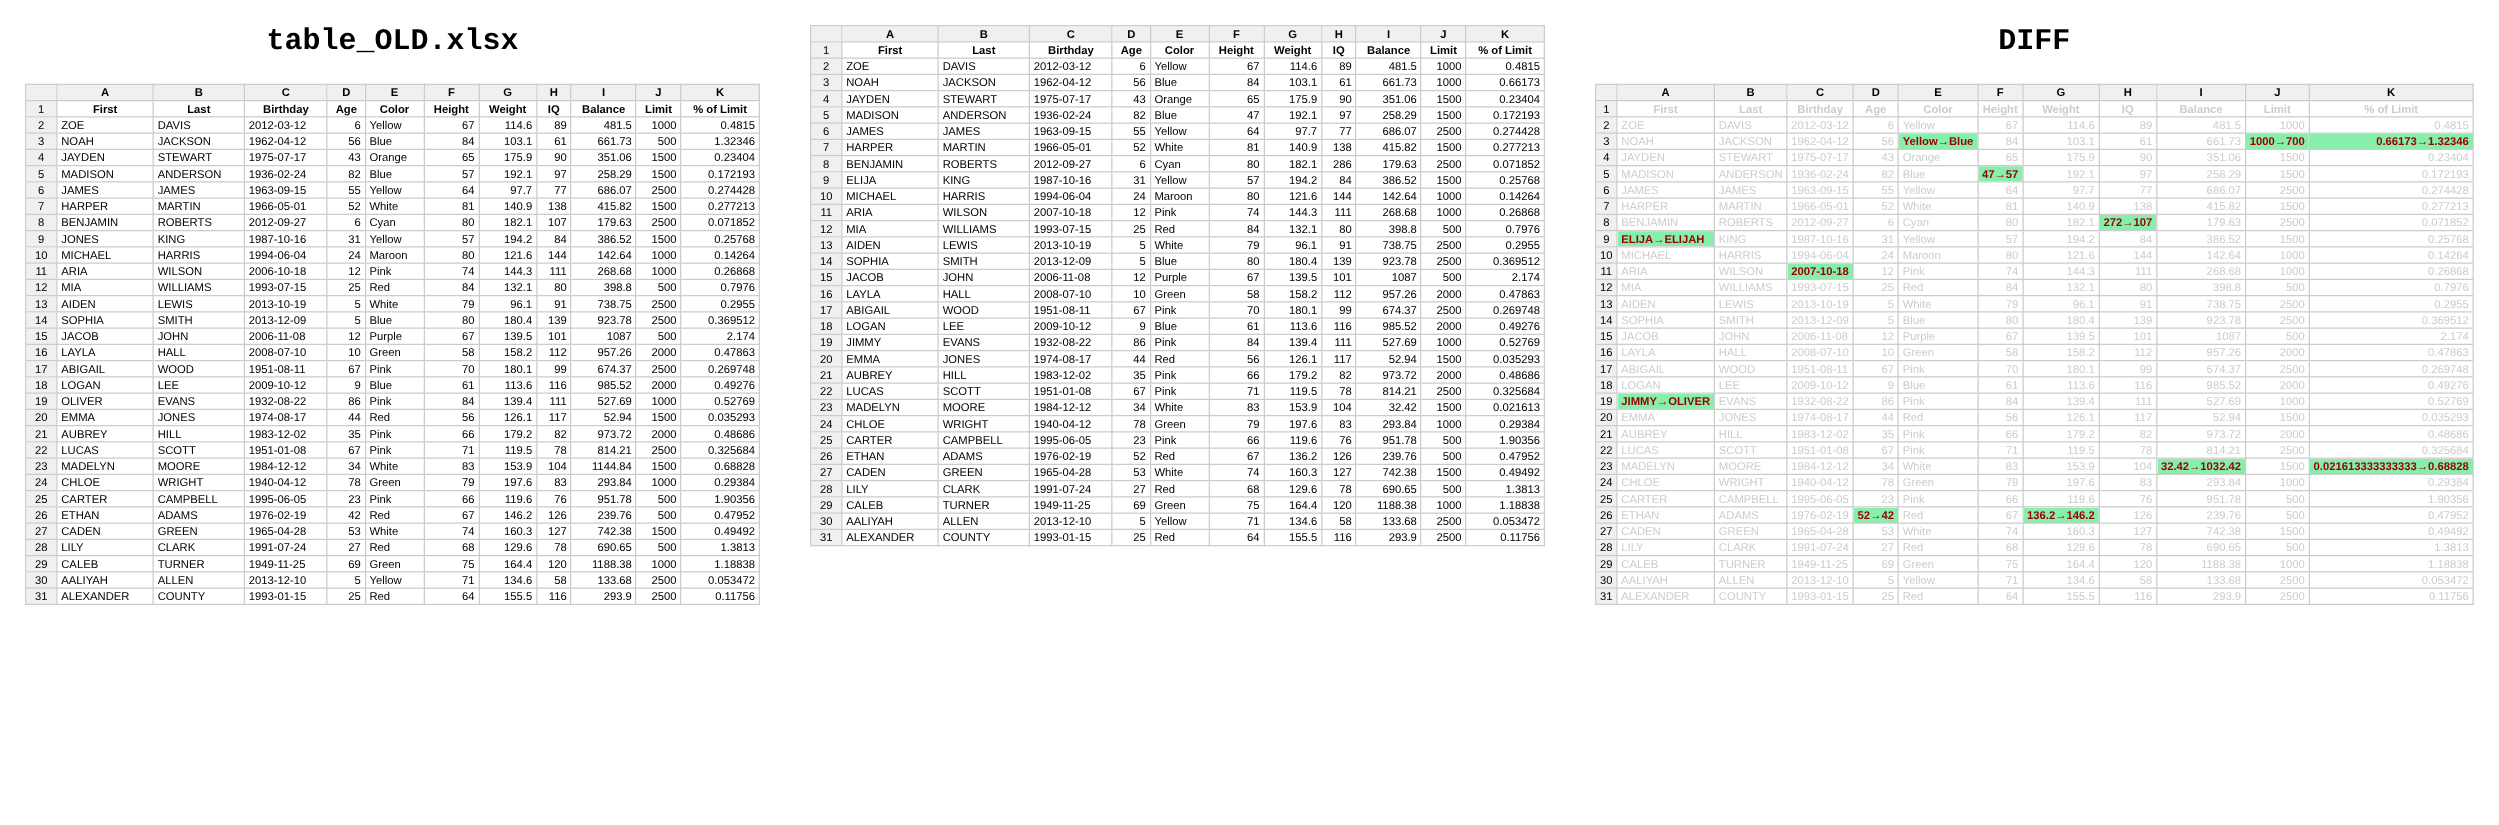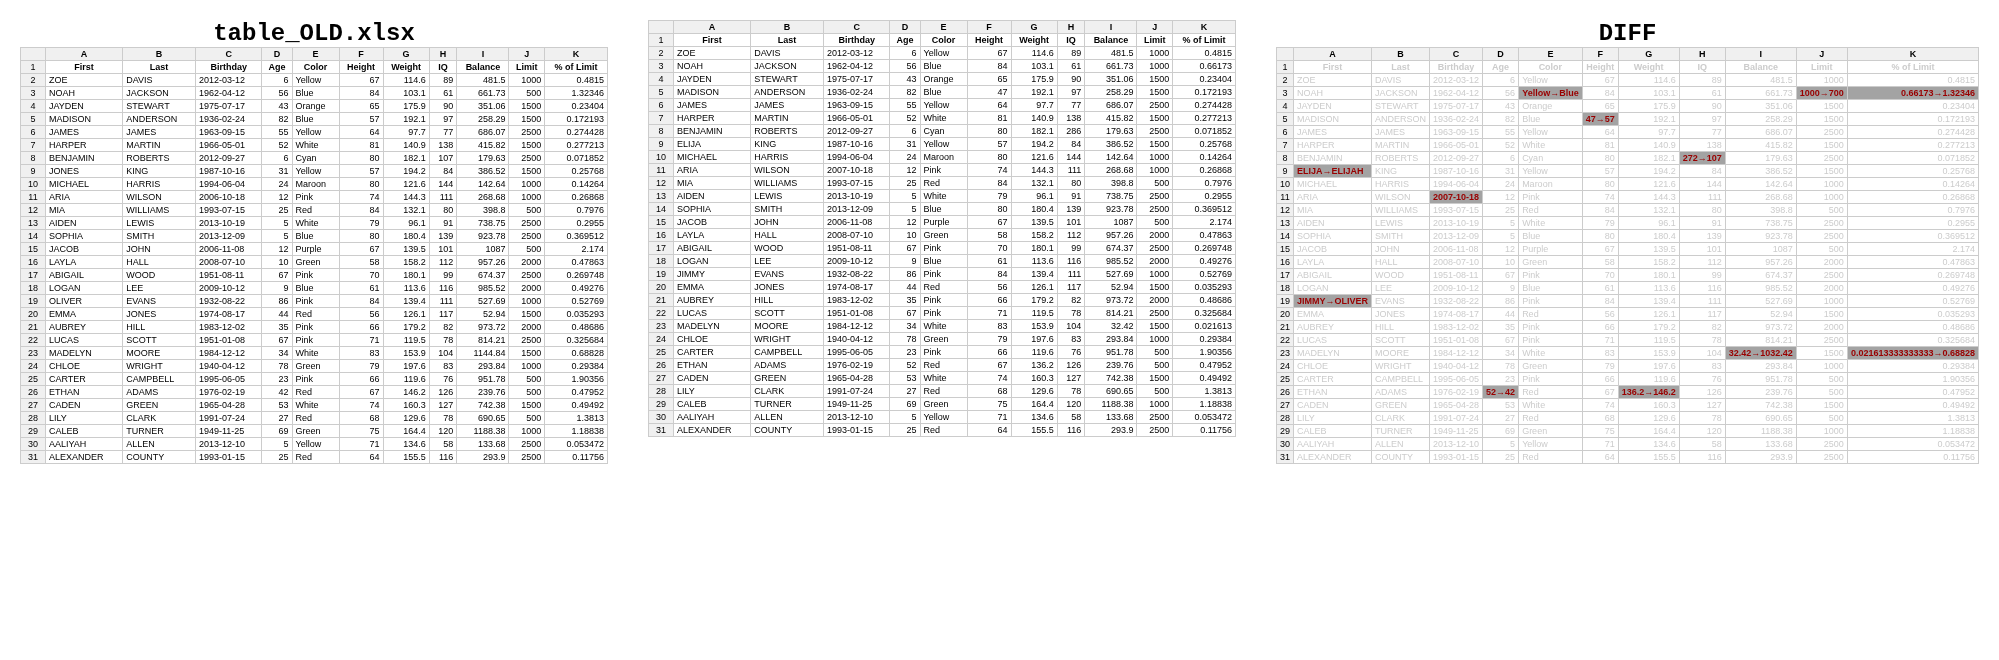--- a/index.html
+++ b/index.html
@@ -1,27 +1,27 @@
 <!DOCTYPE html>
 <html><head>
 <meta charset="utf-8">
 <style>
 body{margin:0;padding:20px;font-family:Arial,sans-serif;background:#fff;font-size:10px}
 .container{display:flex;gap:40px;justify-content:space-around}
 .panel{flex:1}
-.title{font-family:"Courier New",monospace;font-size:24px;font-weight:bold;text-align:center;}
+.title{font-family:"Courier New",monospace;font-size:24px;font-weight:bold;text-align:center;margin-bottom:20px}
 table{border-collapse:collapse;width:100%;font-size:9px}
 th,td{border:1px solid #ccc;padding:1px 3px;text-align:right;white-space:nowrap;overflow:hidden}
 th{background:#f0f0f0;font-weight:bold;text-align:center}
 .rownum{background:#f0f0f0;text-align:center;font-weight:normal;width:18px}
 .colhdr{background:#f0f0f0;text-align:center}
 td.l{text-align:left}
 .diff-panel td{color:#ccc}
 .diff-panel .rownum,.diff-panel .colhdr,.diff-panel th{color:#000}
-.diff-panel td.ch{background:#a3a3a3;color:#900;font-weight:bold}
+.diff-panel td.ch{background:#86efac;color:#900;font-weight:bold}
 </style>
 </head>
 <body>
 
 <div class="container">
   <div class="panel">
     <div class="title">table_OLD.xlsx</div>
     <table>
         <tbody id="old-body">
           <tr>

